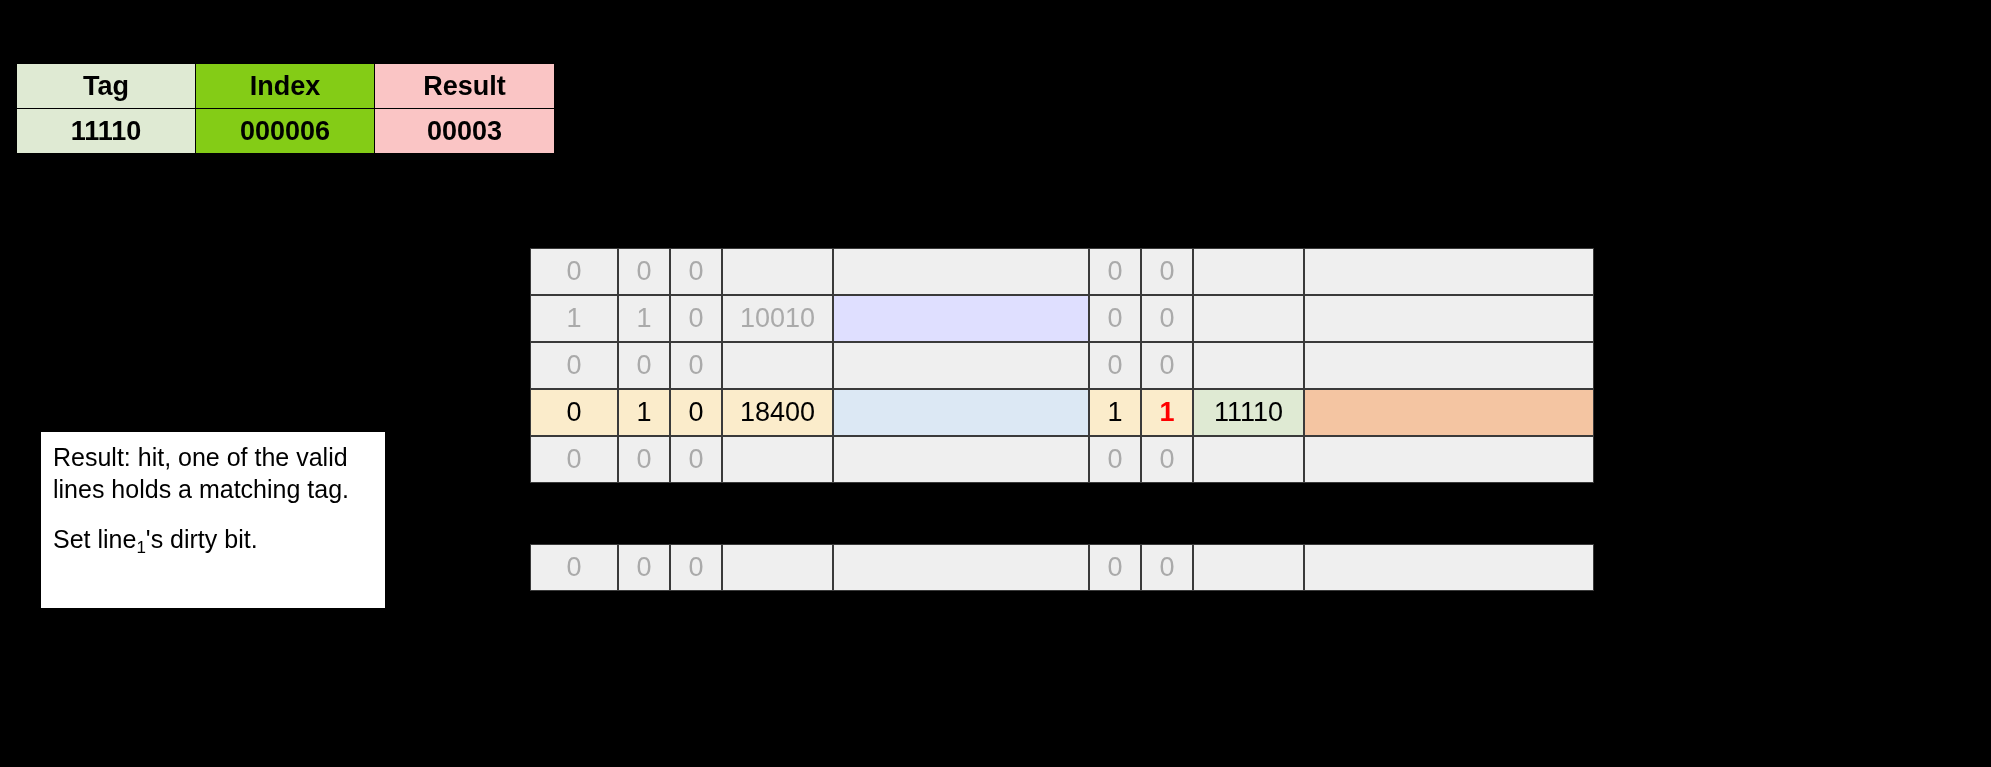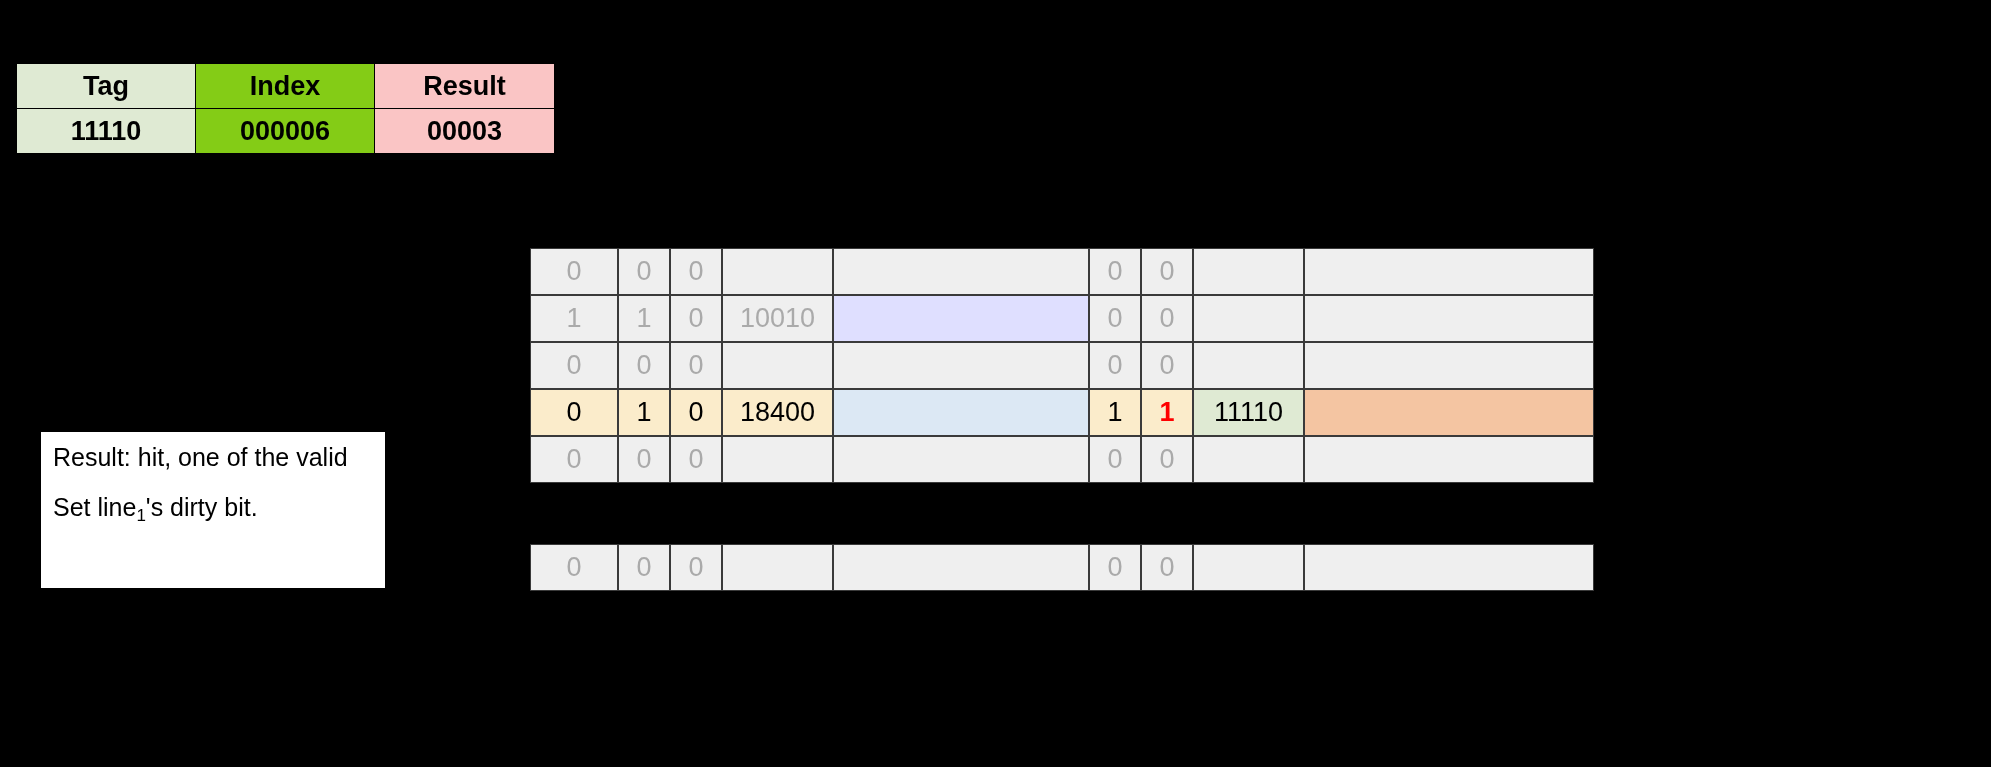--- a/index.html
+++ b/index.html
@@ -85,21 +85,21 @@
   .bg-blue   { background: #dce8f4 !important; }
   .bg-lav    { background: #dfdfff !important; }
   .txt-red   { color: #ff0000 !important; font-weight: bold; }
 
   
   #result-box {
     position: absolute;
     left: 41px;
     top: 432px;
     width: 344px;
-    height: 156px;
+    height: 176px;
     background: #ffffff;
     box-sizing: border-box;
     padding: 9px 12px 0 12px;
   }
   #result-box p {
     margin: 0;
     font-size: 25px;
     line-height: 1.28;
     color: #000000;
     font-family: "Liberation Sans", sans-serif;
@@ -205,14 +205,15 @@
       <td class="c-valid way-sep">0</td>
       <td class="c-dirty">0</td>
       <td class="c-tag"></td>
       <td class="c-data1"></td>
     </tr>
   </tbody>
 </table>
 
 <div id="result-box">
   <p>Result: hit, one of the valid</p>
+  <p>lines holds a matching tag.</p>
   <p class="spaced"><span>Set line</span><sub>1</sub><span>'s dirty bit.</span></p>
 </div>
 
 </body></html>

